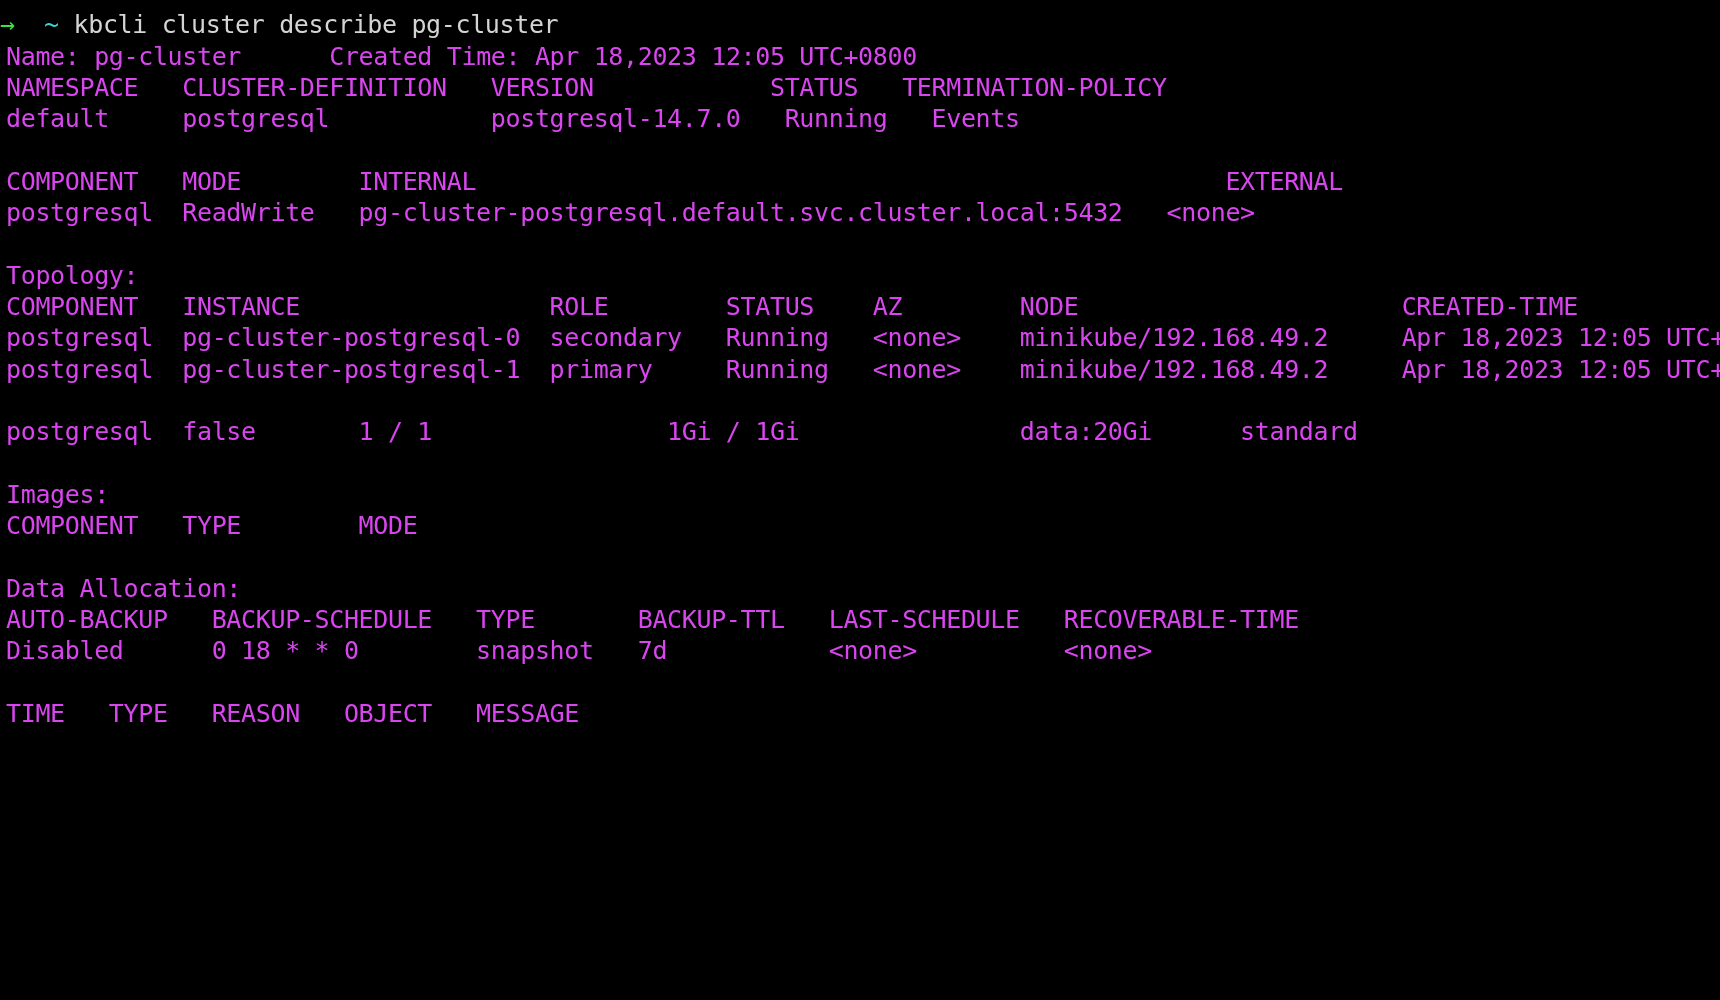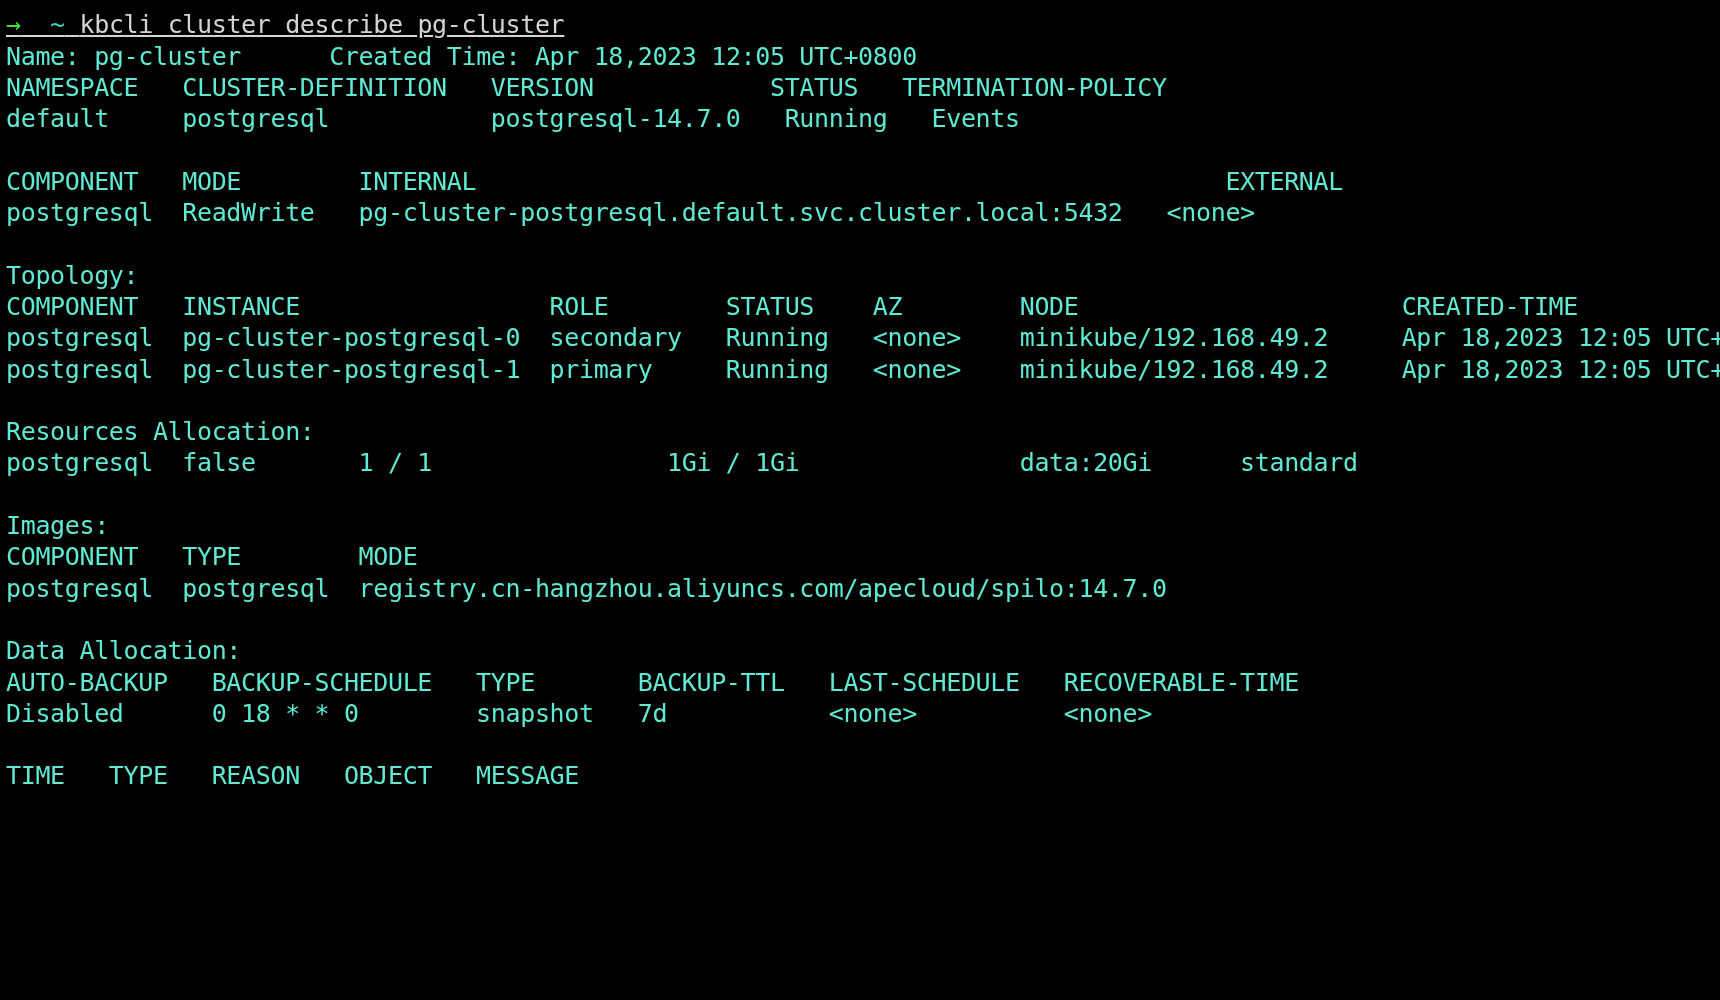--- a/index.html
+++ b/index.html
@@ -32,31 +32,29 @@
     position: absolute;
     left: 0;
     top: -22px;
     width: 1720px;
   }
   .line {
     white-space: pre;
     height: 31.3px;
     padding-left: 6px;
     box-sizing: border-box;
-    color: #5eead4;
+    color: #d946ef;
   }
   .line.blank {
     color: transparent;
   }
   .prompt-line {
     white-space: pre;
     height: 31.3px;
-    padding-left: 6px;
     box-sizing: border-box;
-    text-decoration: underline;
   }
   .arrow {
     color: #3fe03f;
   }
   .tilde {
     color: #3ad7d7;
   }
   .cmd {
     color: #d4d4d4;
   }
@@ -100,28 +98,26 @@
 
     <div class="line blank"> </div>
 
     <div class="line">Topology:</div>
     <div class="line">COMPONENT   INSTANCE                 ROLE        STATUS    AZ        NODE                      CREATED-TIME</div>
     <div class="line">postgresql  pg-cluster-postgresql-0  secondary   Running   &lt;none&gt;    minikube/192.168.49.2     Apr 18,2023 12:05 UTC+0800</div>
     <div class="line">postgresql  pg-cluster-postgresql-1  primary     Running   &lt;none&gt;    minikube/192.168.49.2     Apr 18,2023 12:05 UTC+0800</div>
 
     <div class="line blank"> </div>
 
-    <div class="line">Resources Allocation:</div>
     <div class="line">postgresql  false       1 / 1                1Gi / 1Gi               data:20Gi      standard</div>
 
     <div class="line blank"> </div>
 
     <div class="line">Images:</div>
     <div class="line">COMPONENT   TYPE        MODE</div>
-    <div class="line">postgresql  postgresql  registry.cn-hangzhou.aliyuncs.com/apecloud/spilo:14.7.0</div>
 
     <div class="line blank"> </div>
 
     <div class="line">Data Allocation:</div>
     <div class="line">AUTO-BACKUP   BACKUP-SCHEDULE   TYPE       BACKUP-TTL   LAST-SCHEDULE   RECOVERABLE-TIME</div>
     <div class="line">Disabled      0 18 * * 0        snapshot   7d           &lt;none&gt;          &lt;none&gt;</div>
 
     <div class="line blank"> </div>
 
     <div class="line">TIME   TYPE   REASON   OBJECT   MESSAGE</div>

